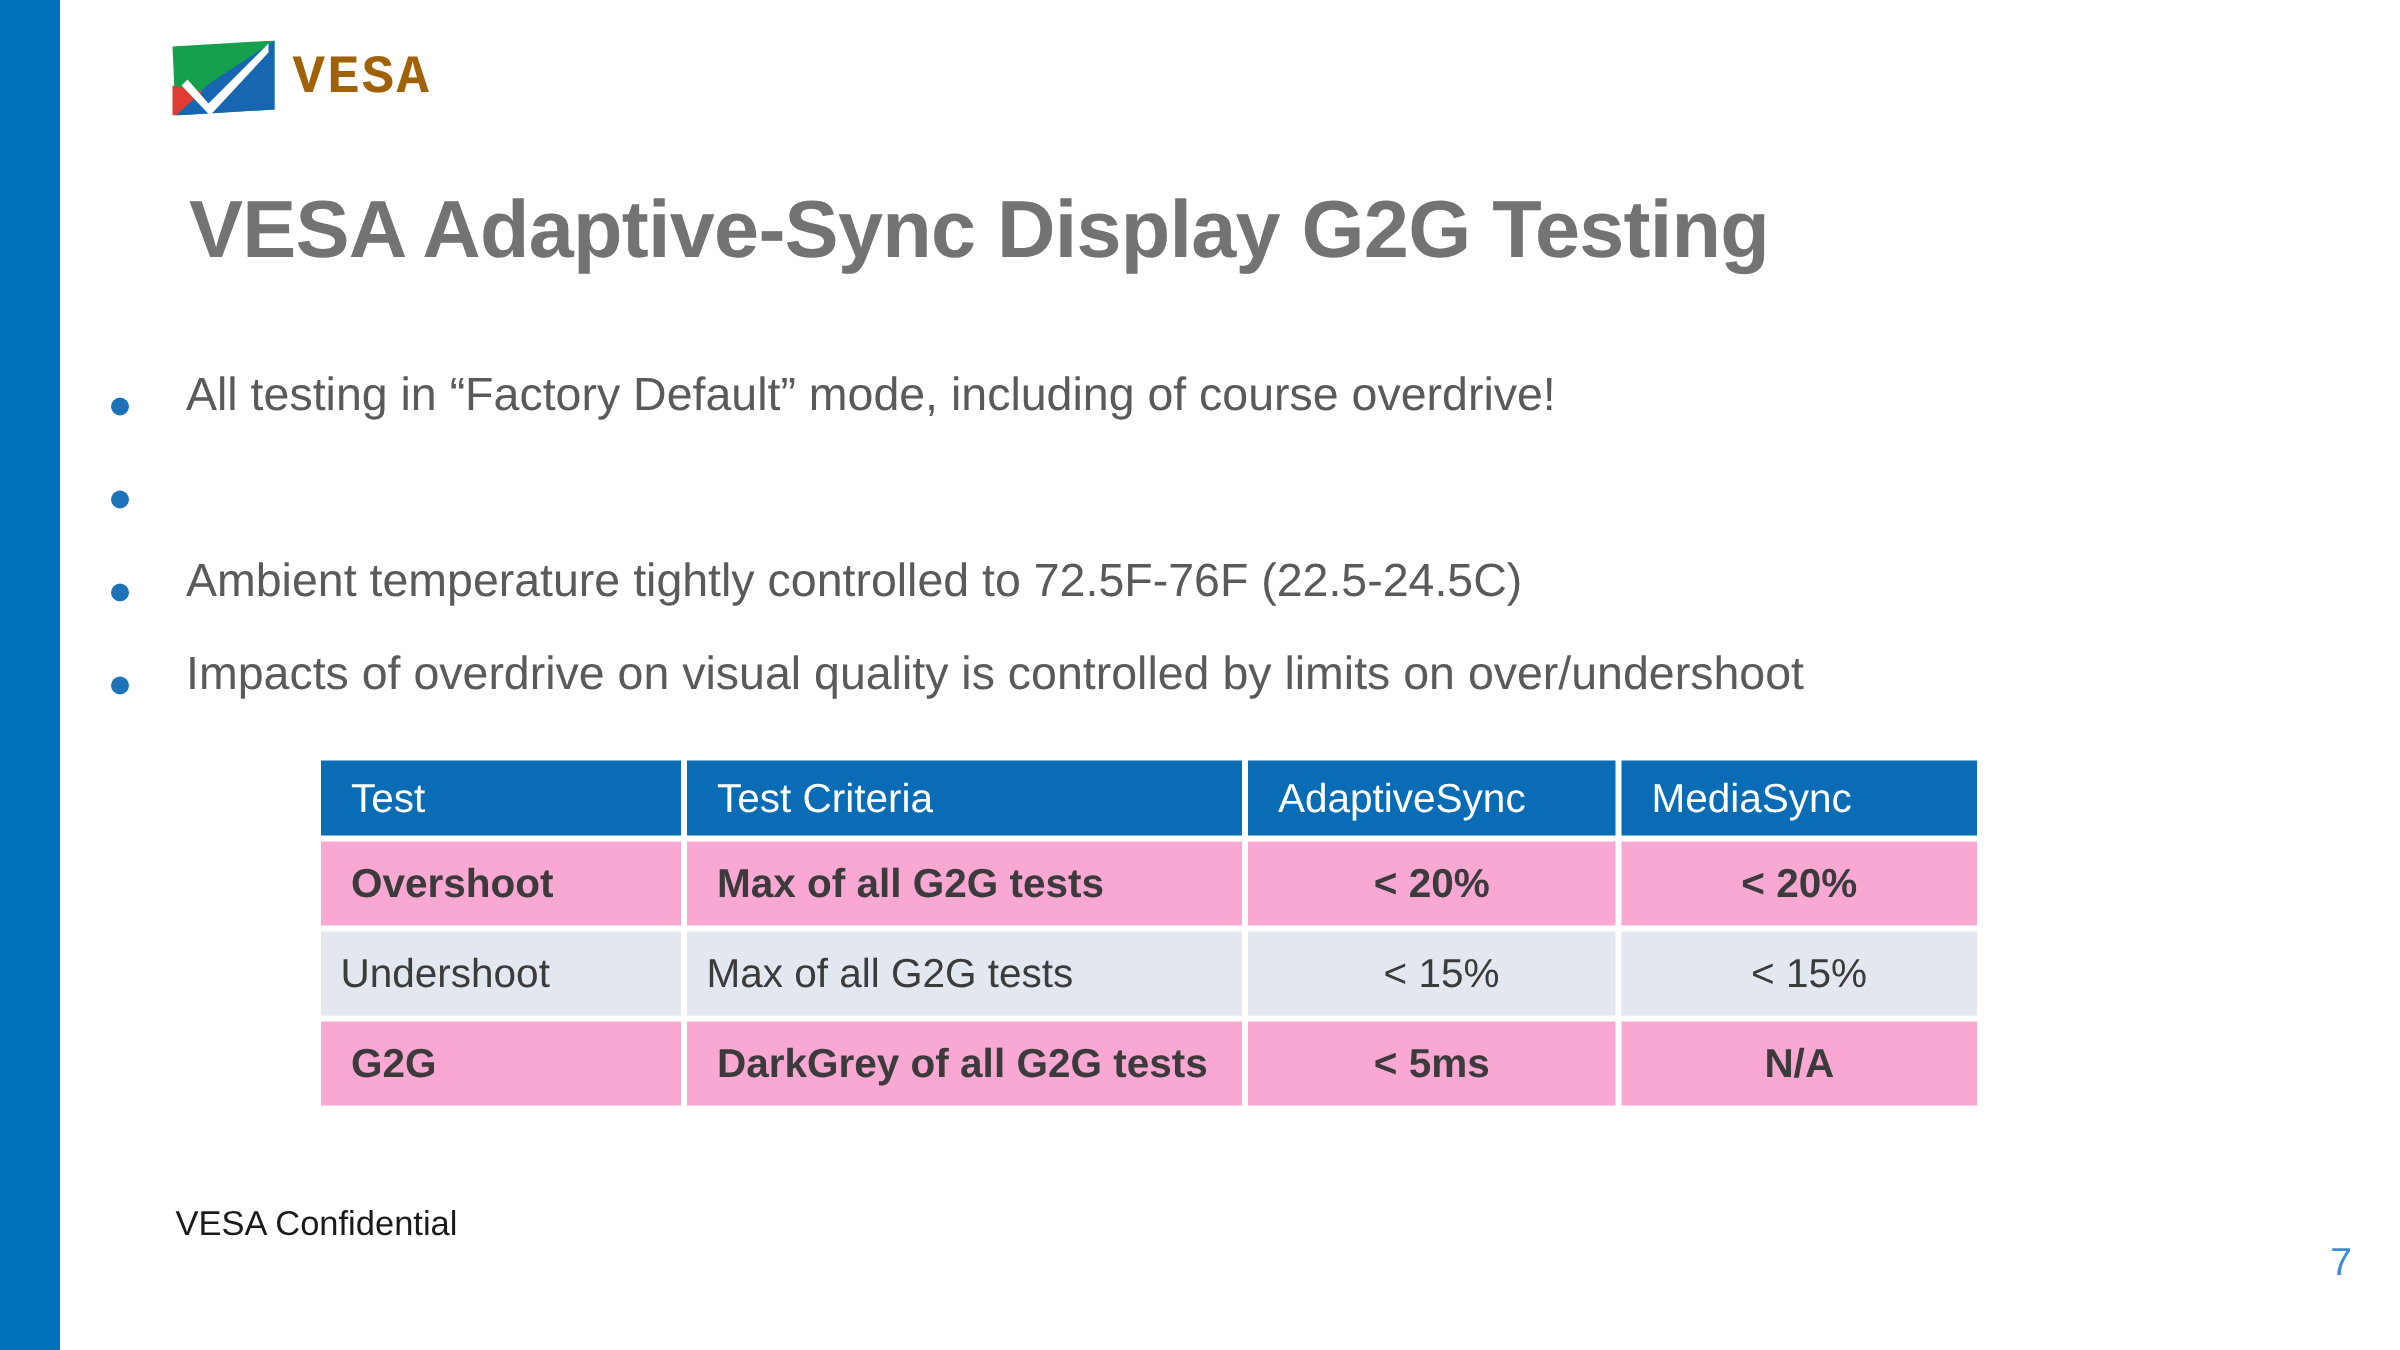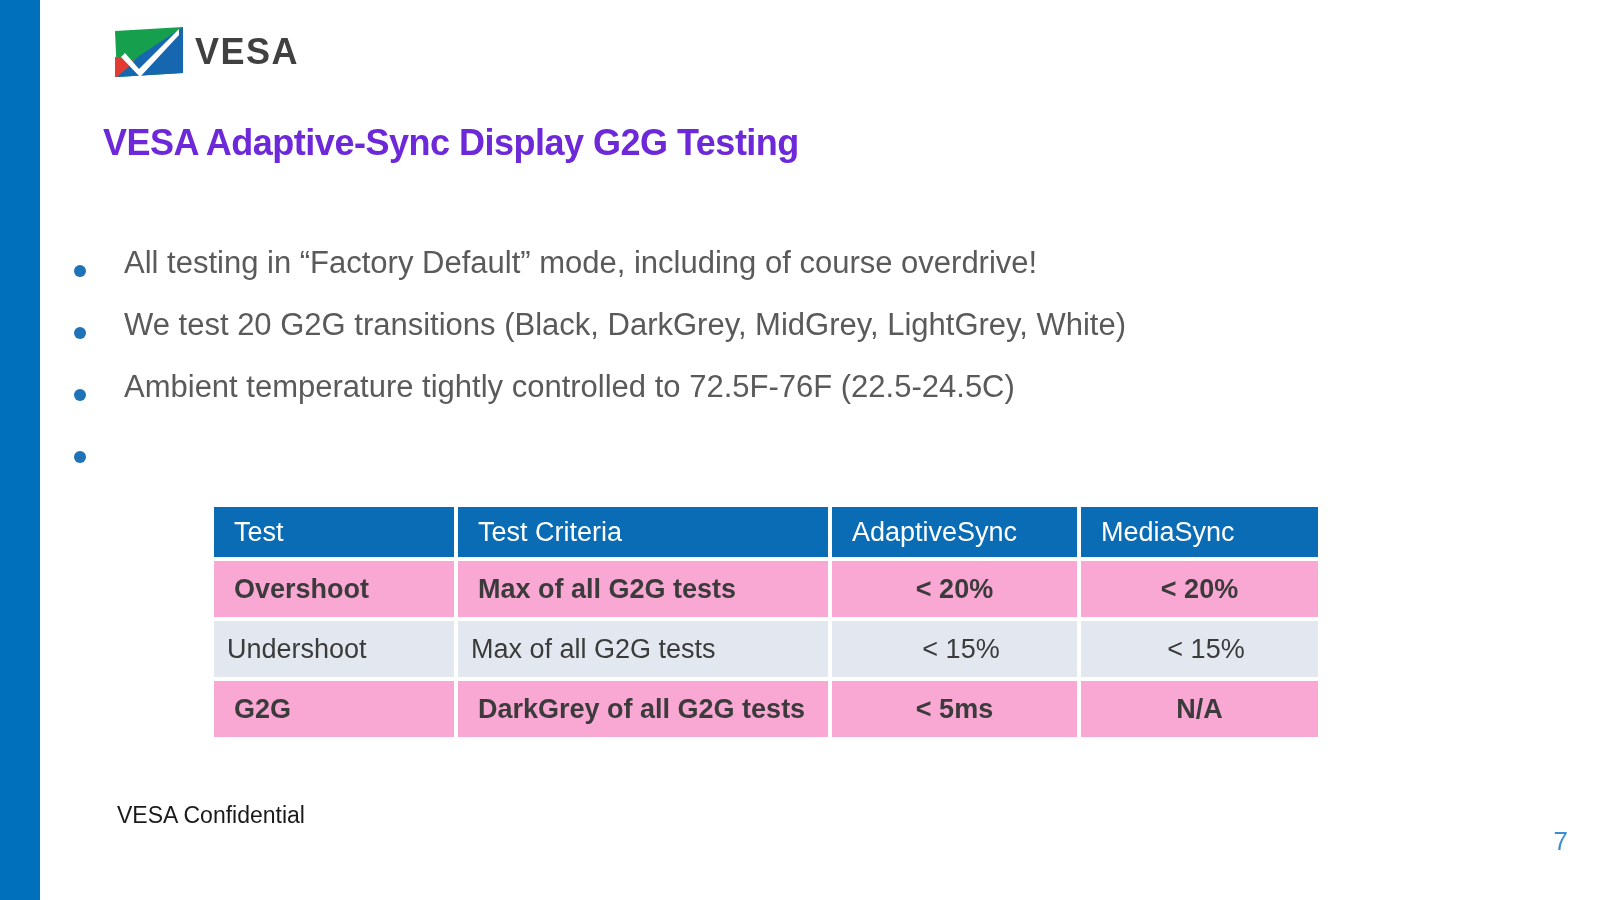--- a/index.html
+++ b/index.html
@@ -39,37 +39,37 @@
     align-items: center;
     gap: 10px;
   }
   #logo-mark {
     width: 72px;
     height: 50px;
     flex: 0 0 auto;
     display: block;
   }
   #logo-word {
-    font-family: Liberation Sans, sans-serif;
+    font-family: Liberation Mono, monospace;
     font-weight: bold;
     font-size: 36px;
     letter-spacing: 1.5px;
-    color: #404040;
+    color: #a16207;
     line-height: 1;
     user-select: none;
   }
   
   #title {
     position: absolute;
-    left: 103px;
+    left: 126px;
     top: 122px;
     width: 1400px;
-    font-size: 36px;
+    font-size: 54px;
     font-weight: bold;
-    color: #6d28d9;
+    color: #737373;
     letter-spacing: -0.5px;
     line-height: 1.15;
     white-space: nowrap;
   }
   
   #bullets {
     position: absolute;
     left: 56px;
     top: 232px;
     width: 1480px;
@@ -173,28 +173,28 @@
 
   <div id="title">VESA Adaptive-Sync Display G2G Testing</div>
 
   <div id="bullets">
     <div class="bullet-row">
       <span class="bullet-dot"></span>
       <span class="bullet-text">All testing in “Factory Default” mode, including of course overdrive!</span>
     </div>
     <div class="bullet-row">
       <span class="bullet-dot"></span>
-      <span class="bullet-text">We test 20 G2G transitions (Black, DarkGrey, MidGrey, LightGrey, White)</span>
     </div>
     <div class="bullet-row">
       <span class="bullet-dot"></span>
       <span class="bullet-text">Ambient temperature tightly controlled to 72.5F-76F  (22.5-24.5C)</span>
     </div>
     <div class="bullet-row">
       <span class="bullet-dot"></span>
+      <span class="bullet-text">Impacts of overdrive on visual quality is controlled by limits on over/undershoot</span>
     </div>
   </div>
 
   <table id="data-table">
     <colgroup>
       <col class="col-test">
       <col class="col-criteria">
       <col class="col-async">
       <col class="col-msync">
     </colgroup>

